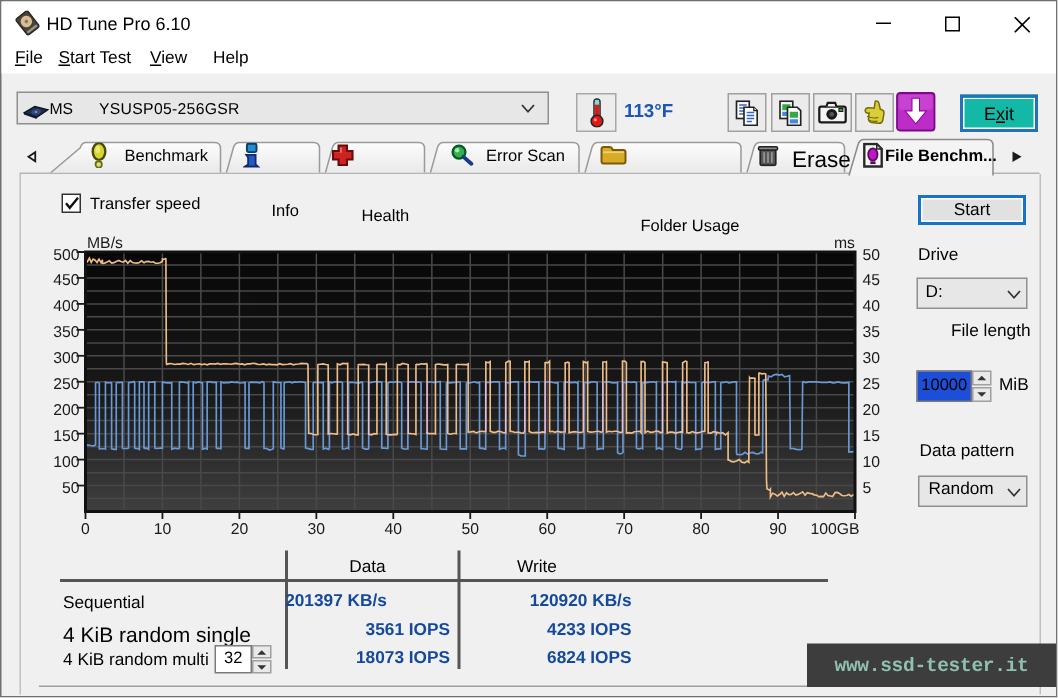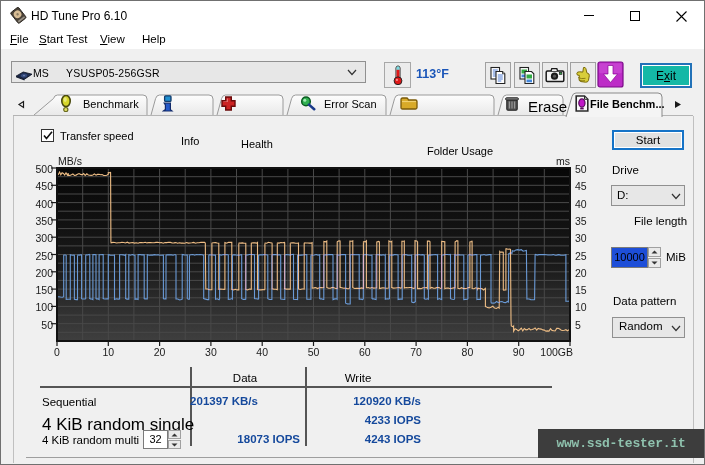--- a/index.html
+++ b/index.html
@@ -306,27 +306,28 @@
 <svg class="abs" style="left:671px;top:325px" width="10" height="7" viewBox="0 0 10 7">
       <path d="M 1,1 L 5,5.5 L 9,1" fill="none" stroke="#333" stroke-width="1.2"></path>
     </svg>
 
 <div class="abs" style="left:190px;top:367px;width:2px;height:79px;background:#555;"></div>
 <div class="abs" style="left:305px;top:367px;width:2px;height:79px;background:#555;"></div>
 <div class="abs" style="left:40px;top:386px;width:512px;height:2px;background:#555;"></div>
 <div class="abs t12" style="left:217px;top:372px;width:56px;text-align:center;">Data</div>
 <div class="abs t12" style="left:330px;top:372px;width:56px;text-align:center;">Write</div>
 <div class="abs t12" style="left:42px;top:396px;font-size:11.5px;">Sequential</div>
-<div class="abs t12" style="left:42px;top:415px;font-size:17px;">4 KiB random single</div>
+<div class="abs t12" style="left:42px;top:415px;font-size:14px;">4 KiB random single</div>
 <div class="abs t12" style="left:42px;top:434px;font-size:11.5px;">4 KiB random multi</div>
 <div class="abs t12 blue" style="left:164px;top:395px;width:120px;text-align:center;">201397 KB/s</div>
+<div class="abs t12 blue" style="left:180px;top:414px;width:120px;text-align:right;">3561 IOPS</div>
 <div class="abs t12 blue" style="left:180px;top:433px;width:120px;text-align:right;">18073 IOPS</div>
 <div class="abs t12 blue" style="left:301px;top:395px;width:120px;text-align:right;">120920 KB/s</div>
 <div class="abs t12 blue" style="left:301px;top:414px;width:120px;text-align:right;">4233 IOPS</div>
-<div class="abs t12 blue" style="left:301px;top:433px;width:120px;text-align:right;">4243 IOPS</div>
+<div class="abs t12 blue" style="left:301px;top:433px;width:120px;text-align:right;">6824 IOPS</div>
 <div class="abs" style="left:143px;top:430px;width:25px;height:19px;background:#fff;border:1px solid #7a7a7a;font-size:11px;text-align:center;line-height:17px;">32</div>
 <div class="abs" style="left:168px;top:430px;width:13px;height:19px;">
   <div style="position:absolute;left:0;top:0;width:13px;height:9px;background:#e9e9e9;border:1px solid #a0a0a0;"></div>
   <div style="position:absolute;left:0;top:10px;width:13px;height:9px;background:#e9e9e9;border:1px solid #a0a0a0;"></div>
   <svg style="position:absolute;left:3px;top:2.5px;" width="7" height="4" viewBox="0 0 7 4">
         <path d="M 0.5,3.5 L 3.5,0.5 L 6.5,3.5 Z" fill="#333"></path>
       </svg>
   <svg style="position:absolute;left:3px;top:13px;" width="7" height="4" viewBox="0 0 7 4">
         <path d="M 0.5,0.5 L 3.5,3.5 L 6.5,0.5 Z" fill="#333"></path>
       </svg>

